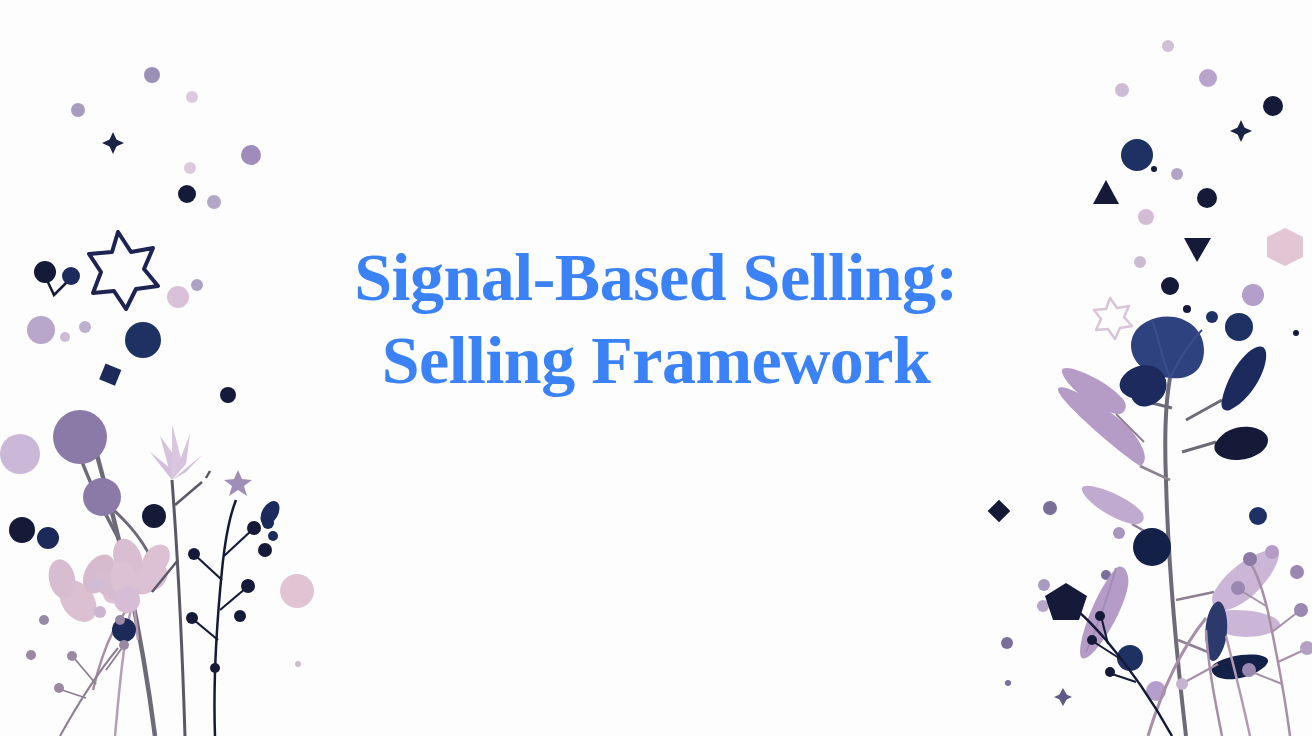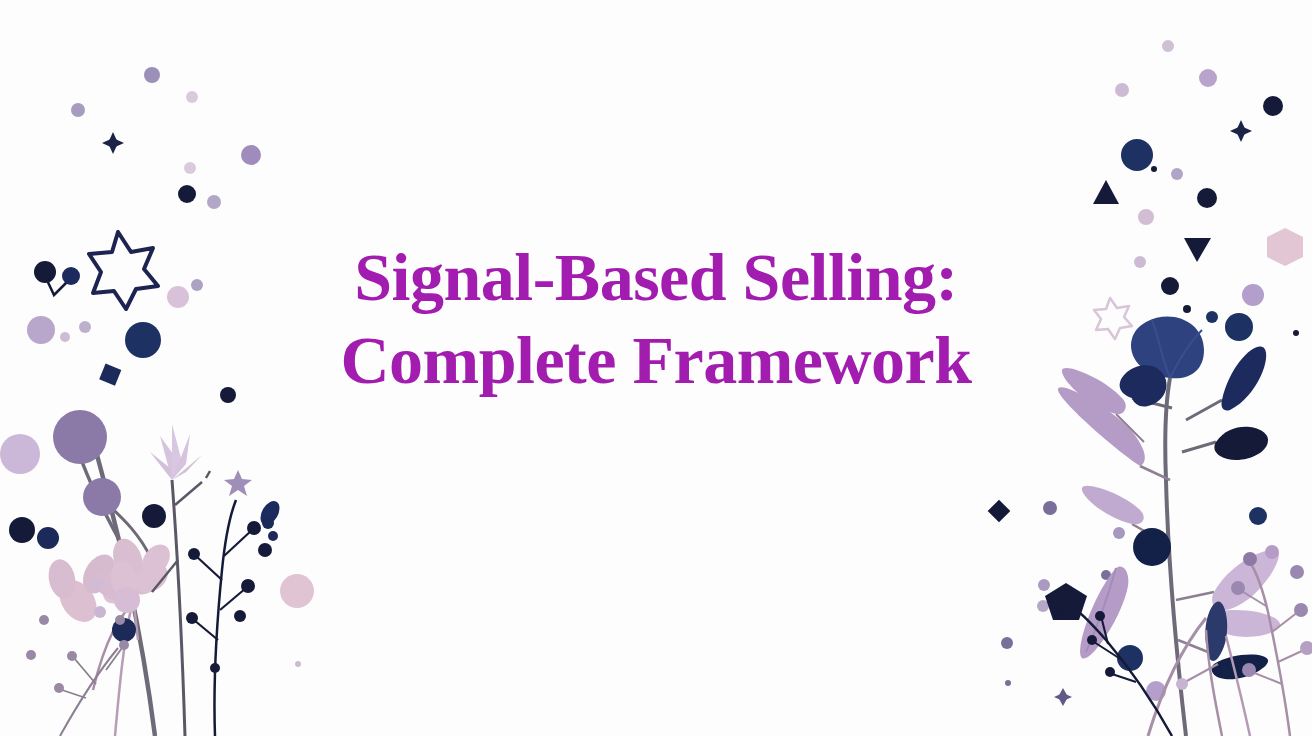--- a/index.html
+++ b/index.html
@@ -29,21 +29,21 @@
     width: 1312px;
     text-align: center;
     z-index: 5;
   }
   .title-line {
     font-family: "Liberation Serif", serif;
     font-weight: bold;
     font-size: 68px;
     line-height: 83px;
     letter-spacing: -0.5px;
-    color: #a21caf;
+    color: #3b82f6;
     white-space: nowrap;
   }
 </style>
 </head>
 <body>
 
 <div id="slide">
 
   <svg class="deco-layer" viewBox="0 0 1312 736" xmlns="http://www.w3.org/2000/svg">
 
@@ -282,16 +282,16 @@
       <circle cx="1072" cy="604" r="6" fill="#141a38"></circle>
       <circle cx="1092" cy="640" r="5" fill="#141a38"></circle>
       <circle cx="1110" cy="672" r="5" fill="#141a38"></circle>
       <circle cx="1100" cy="616" r="5" fill="#141a38"></circle>
       <circle cx="1060" cy="612" r="4" fill="#141a38"></circle>
     </g>
   </svg>
 
   <div id="title-block">
     <div class="title-line">Signal-Based Selling:</div>
-    <div class="title-line">Complete Framework</div>
+    <div class="title-line">Selling Framework</div>
   </div>
 
 </div>
 
 </body></html>

